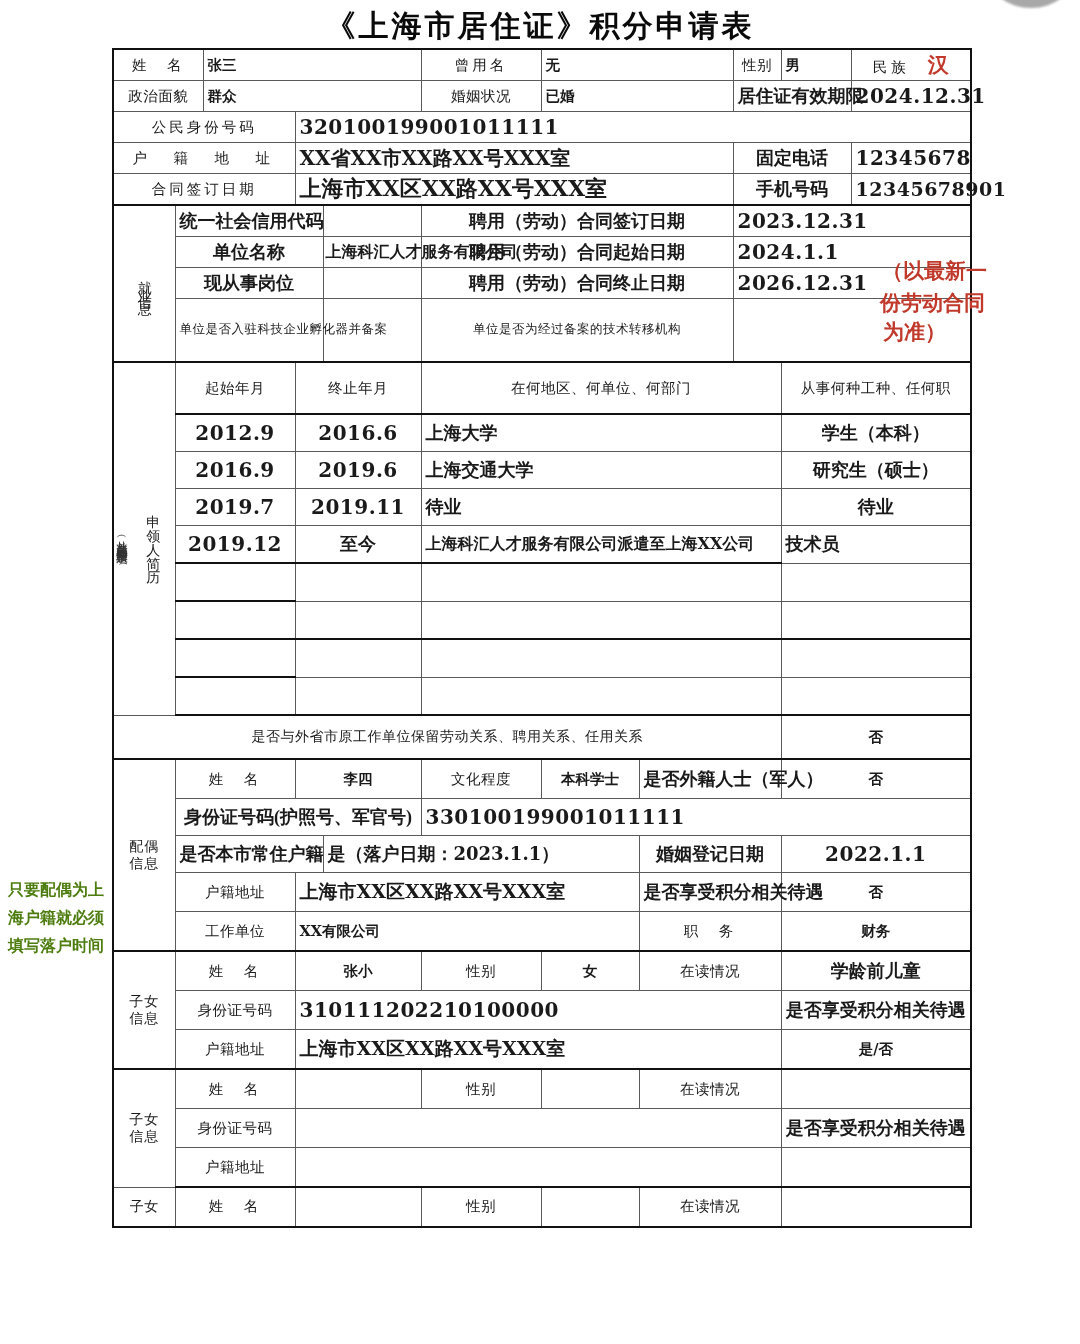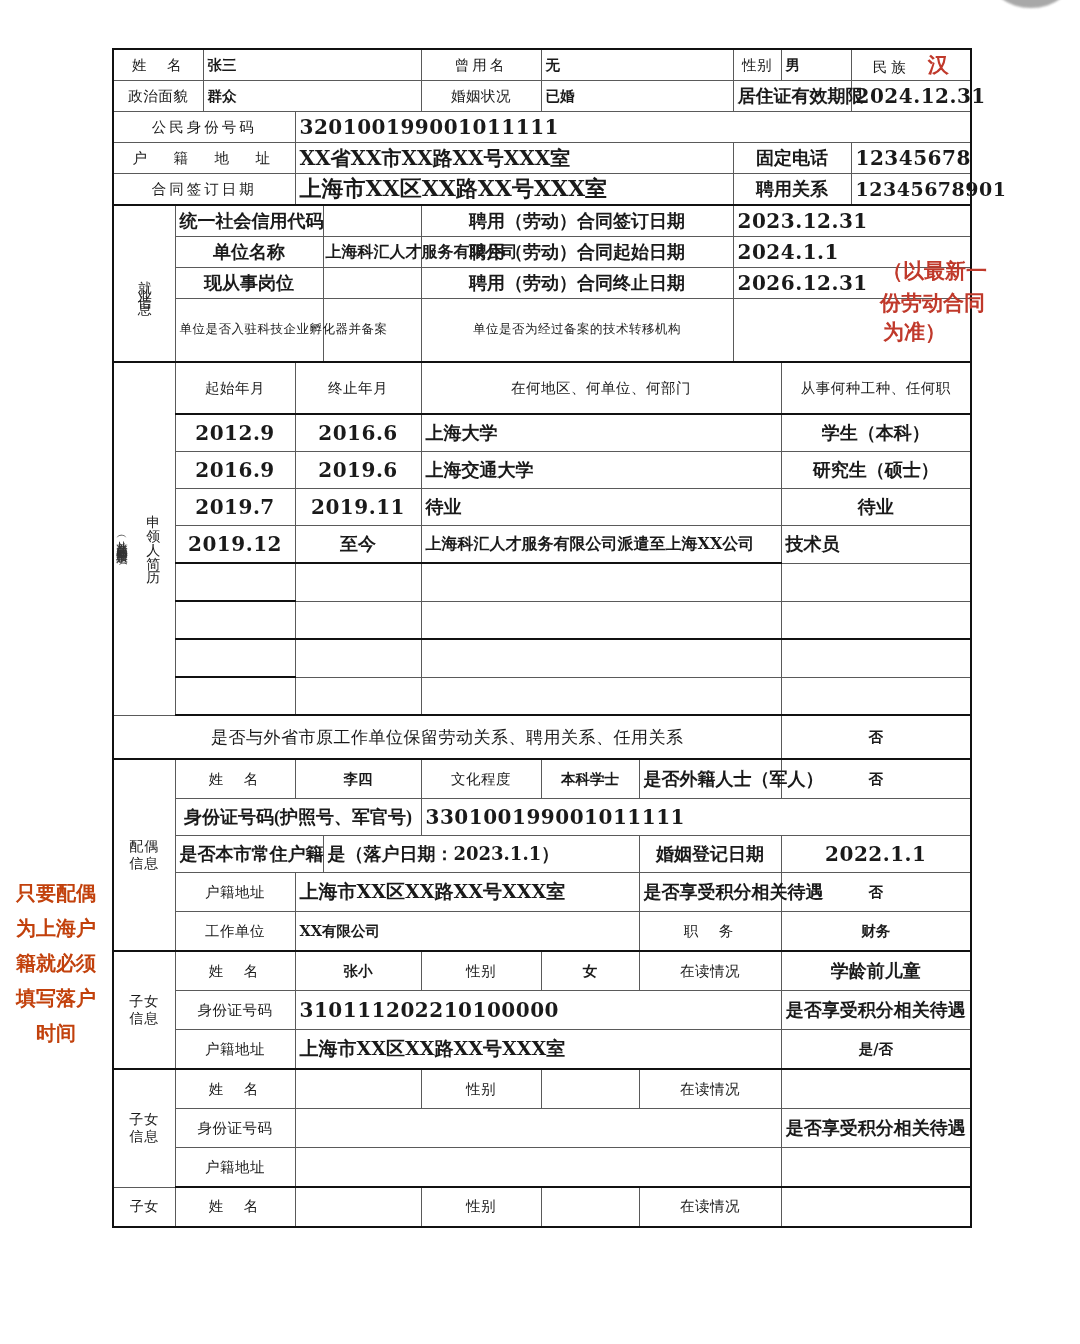--- a/index.html
+++ b/index.html
@@ -89,40 +89,41 @@
   .ovf{
     position:absolute;
     color:#c0392b;font-weight:bold;
     font-family:"DejaVu Serif","Liberation Serif",serif;
     white-space:nowrap;
     pointer-events:none;
   }
 
   .side-note{
     position:absolute;
-    color:#c2410c;font-weight:bold;
+    color:#4d7c0f;font-weight:bold;
     font-family:"DejaVu Serif","Liberation Serif",serif;
-    font-size:20px;
+    font-size:16px;
     line-height:1.75;
-    text-align:center;
+    text-align:left;
     width:96px;
     word-break:break-all;
   }
   .note-left{left:8px;top:876px;}
   .note-right{left:968px;top:1058px;width:80px;}
 
   .cellpad{padding-left:8px;}
 </style>
 </head>
 <body>
 
 <div class="page">
 
   <div class="top-blob"></div>
 
+  <div class="title">《上海市居住证》积分申请表</div>
 
   <table class="form">
     <colgroup>
       <col style="width:62px">
       <col style="width:28px">
       <col style="width:92px">
       <col style="width:28px">
       <col style="width:98px">
       <col style="width:120px">
       <col style="width:98px">
@@ -163,21 +164,21 @@
     <tr>
       <td class="lbl sp lb-thick" colspan="3">户　籍　地　址</td>
       <td class="val cellpad" colspan="5" style="font-size:20px">XX省XX市XX路XX号XXX室</td>
       <td class="lbl sm" colspan="2">固定电话</td>
       <td class="val num cellpad rb-thick">12345678</td>
     </tr>
 
     <tr>
       <td class="lbl sp2 lb-thick bb-thick" colspan="3">合同签订日期</td>
       <td class="val cellpad bb-thick" colspan="5" style="font-size:22px">上海市XX区XX路XX号XXX室</td>
-      <td class="lbl sm bb-thick" colspan="2">聘用关系</td>
+      <td class="lbl sm bb-thick" colspan="2">手机号码</td>
       <td class="val num cellpad rb-thick bb-thick" style="font-size:19px">12345678901</td>
     </tr>
 
     <tr>
       <td class="lb-thick" rowspan="4" style="padding:0">
         <div class="vert-wrap">
               <span class="vert">就业信息</span>
             </div>
       </td>
       <td class="lbl sm" colspan="3">统一社会信用代码</td>
@@ -260,21 +261,21 @@
       <td class="tb-thick rb-thick" colspan="2"></td>
     </tr>
     <tr>
       <td class="tb-thick bb-thick" colspan="2" style="height:36px"></td>
       <td class="bb-thick" colspan="2"></td>
       <td class="bb-thick" colspan="4"></td>
       <td class="bb-thick rb-thick" colspan="2"></td>
     </tr>
 
     <tr>
-      <td class="lbl lb-thick" colspan="9" style="height:42px;font-size:17px">是否与外省市原工作单位保留劳动关系、聘用关系、任用关系</td>
+      <td class="lbl lb-thick" colspan="9" style="height:42px;font-size:14px">是否与外省市原工作单位保留劳动关系、聘用关系、任用关系</td>
       <td class="val blue ctr rb-thick bb-thick" colspan="2">否</td>
     </tr>
 
     <tr>
       <td class="lb-thick tb-thick" rowspan="5" style="padding:0;width:62px">
         <div class="two-line" style="font-size:14px;letter-spacing:1px">配偶<br>信息</div>
       </td>
       <td class="lbl sp2 tb-thick" colspan="2" style="height:38px">姓　名</td>
       <td class="val ctr tb-thick" colspan="2">李四</td>
       <td class="lbl tb-thick">文化程度</td>

